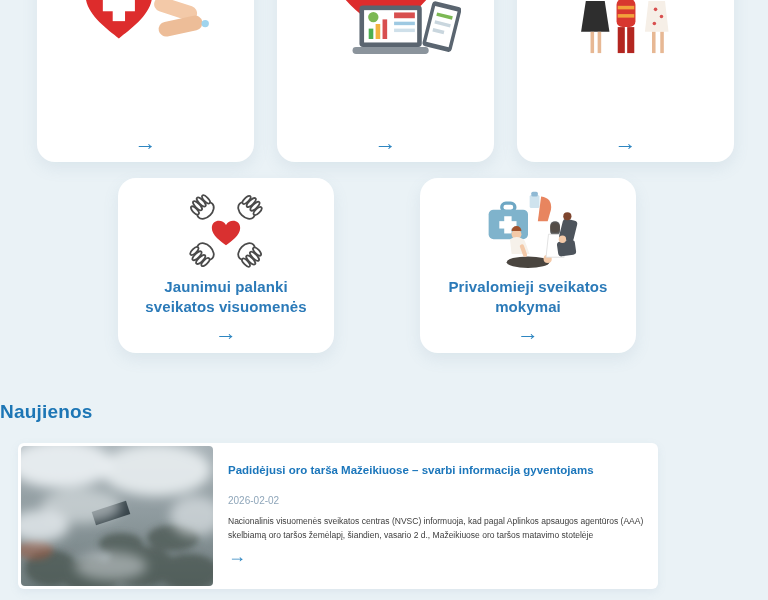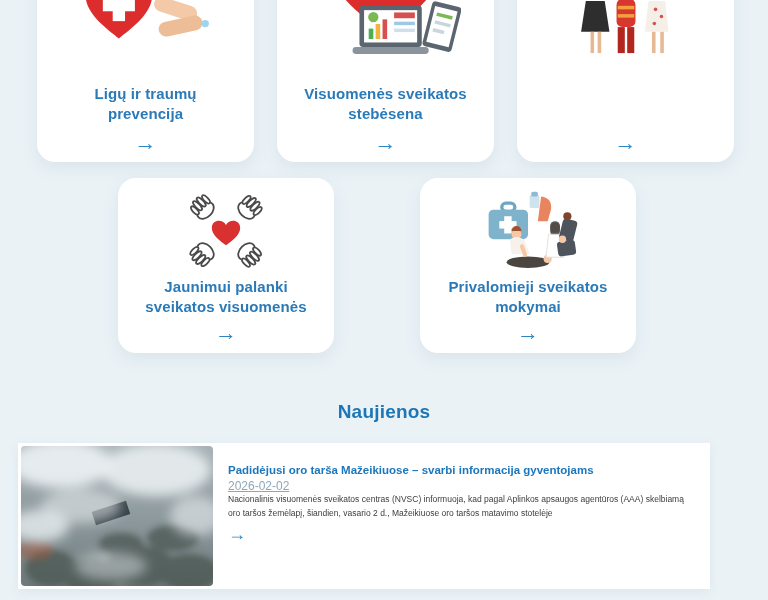--- a/index.html
+++ b/index.html
@@ -35,42 +35,42 @@
   .card-arrow {
     position:absolute; left:0; right:0; text-align:center;
     color:#2e86c1; font-size:22px; line-height:22px; font-weight:normal;
     cursor:pointer;
   }
   .row1 .card-arrow { top:240px; }
   .row2 .card-arrow { top:144px; }
 
   
   .news-heading {
-    position:absolute; top:401px; left:0; width:100%; text-align:center;
+    position:absolute; top:401px; left:0; width:100%; 
     color:#1d76b5; font-weight:bold; font-size:19px; letter-spacing:.2px;
   }
   .news-card {
-    position:absolute; left:18px; top:443px; width:692px; height:146px;
-    background:#ffffff; border-radius:0;
+    position:absolute; left:18px; top:443px; width:640px; height:146px;
+    background:#ffffff; border-radius:6px;
     box-shadow:0 3px 10px rgba(110,140,165,.10);
     padding-left:24px;
   }
   .news-photo {
     position:absolute; left:3px; top:3px; width:192px; height:140px;
     border-radius:4px; overflow:hidden; cursor:pointer;
   }
   .news-photo svg { display:block; width:100%; height:100%; }
   .news-body { position:absolute; left:210px; top:0; right:14px; }
   .news-title {
     margin-top:21px; color:#1b76bb; font-weight:bold; font-size:11.5px;
     cursor:pointer;
   }
-  .news-date { margin-top:3px; color:#8fa6ba; font-size:12px;text-decoration:underline; }
+  .news-date { margin-top:19px; color:#8fa6ba; font-size:10px; }
   .news-excerpt {
-    margin-top:0; max-width:516px; color:#3c3c3c;
+    margin-top:9px; max-width:516px; color:#3c3c3c;
     font-size:8.5px; line-height:13.5px;
   }
   .news-arrow {
     margin-top:5px; color:#2e86c1; font-size:18px; line-height:18px;
     display:inline-block; cursor:pointer;
   }
 </style>
 </head>
 <body>
 
@@ -93,21 +93,20 @@
         <circle cx="79" cy="38" r="5" fill="#9acb6e"></circle>
         <circle cx="88" cy="29" r="23" fill="none" stroke="#d42b2b" stroke-width="6.5"></circle>
         <line x1="72" y1="13" x2="104" y2="45" stroke="#d42b2b" stroke-width="6.5"></line>
         <rect x="66" y="66" width="36" height="12" rx="6" fill="#f3c9a8" transform="rotate(18 84 72)"></rect>
         <rect x="70" y="80" width="36" height="12" rx="6" fill="#edbd98" transform="rotate(-12 88 86)"></rect>
         <circle cx="68" cy="59" r="4" fill="#9fd4ee"></circle>
         <circle cx="105" cy="60" r="3" fill="#bde2f2"></circle>
         <circle cx="108" cy="84" r="3" fill="#9fd4ee"></circle>
       </svg>
     </div>
-    <div class="card-title">Ligų ir traumų prevencija</div>
     <div class="card-arrow">→</div>
   </div>
 
   <div class="service-card row1" id="card-1">
     <div class="card-icon">
       <svg width="150" height="148" viewBox="0 0 130 124">
         <path d="M65 28 C52 6 18 10 18 40 C18 64 48 84 65 96 C82 84 112 64 112 40 C112 10 78 6 65 28Z" fill="#dd2c2c"></path>
         <polyline points="36,62 50,46 58,53 74,32 84,40 96,24" stroke="#ffffff" stroke-width="2.5" fill="none"></polyline>
         <circle cx="50" cy="46" r="2.5" fill="#ffffff"></circle>
         <circle cx="74" cy="32" r="2.5" fill="#ffffff"></circle>
@@ -124,21 +123,20 @@
         <rect x="36" y="108" width="66" height="6" rx="3" fill="#8b949c"></rect>
         <g transform="rotate(14 112 92)">
           <rect x="100" y="70" width="26" height="40" rx="3" fill="#5a6570"></rect>
           <rect x="103" y="74" width="20" height="32" fill="#ffffff"></rect>
           <rect x="106" y="79" width="14" height="3" fill="#7cb854"></rect>
           <rect x="106" y="86" width="14" height="3" fill="#c9d6de"></rect>
           <rect x="106" y="93" width="10" height="3" fill="#c9d6de"></rect>
         </g>
       </svg>
     </div>
-    <div class="card-title">Visuomenės sveikatos stebėsena</div>
     <div class="card-arrow">→</div>
   </div>
 
   <div class="service-card row1" id="card-2">
     <div class="card-icon">
       <svg width="130" height="148" viewBox="0 0 110 124">
         <path d="M55 20 C50 10 34 12 34 24 C34 34 46 42 55 48 C64 42 76 34 76 24 C76 12 60 10 55 20Z" fill="#d93030"></path>
         <polyline points="38,27 46,27 50,19 55,34 60,23 64,27 72,27" stroke="#ffffff" stroke-width="2" fill="none"></polyline>
         <circle cx="29" cy="60" r="6" fill="#f3c9a8"></circle>
         <path d="M23 56 a6 6 0 0 1 12 0 z" fill="#3a3a3a"></path>

